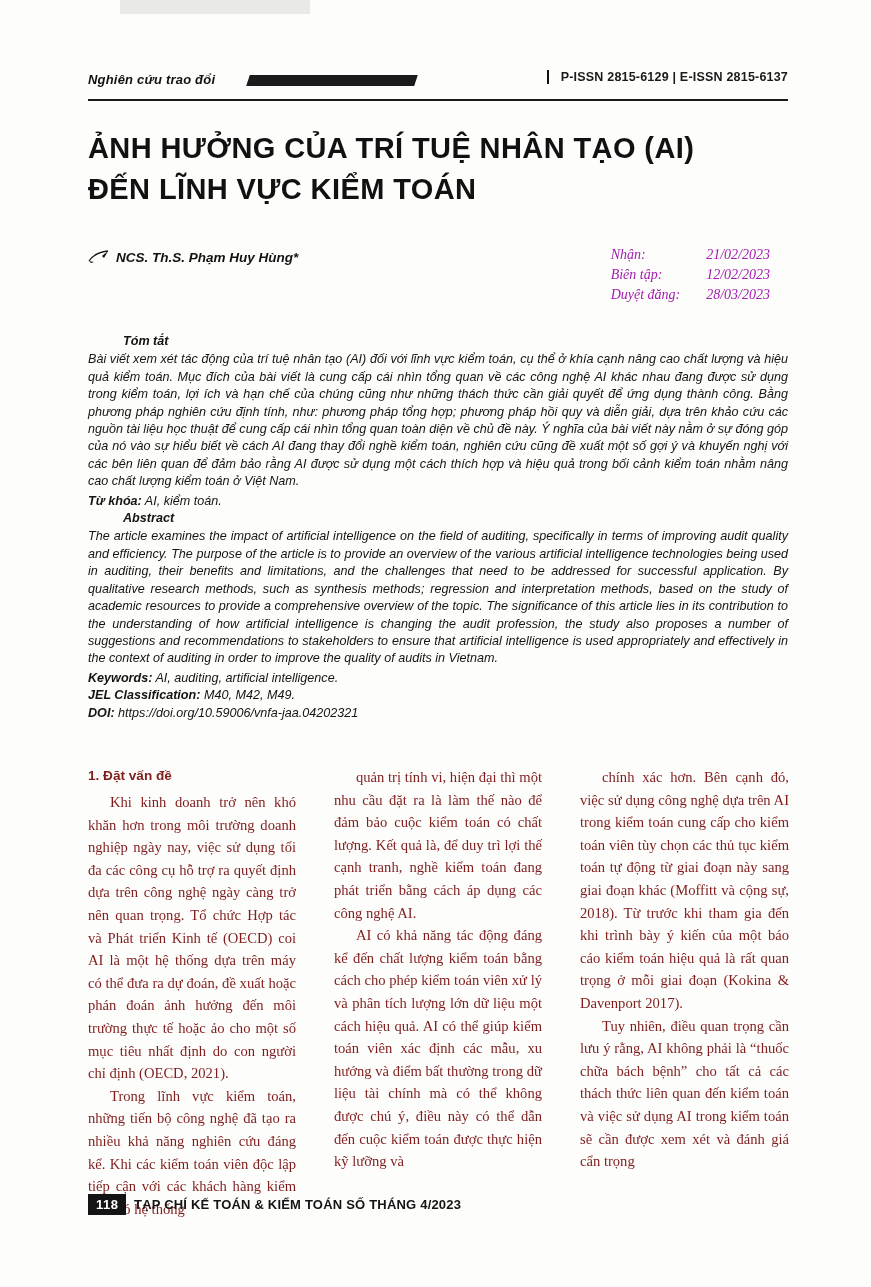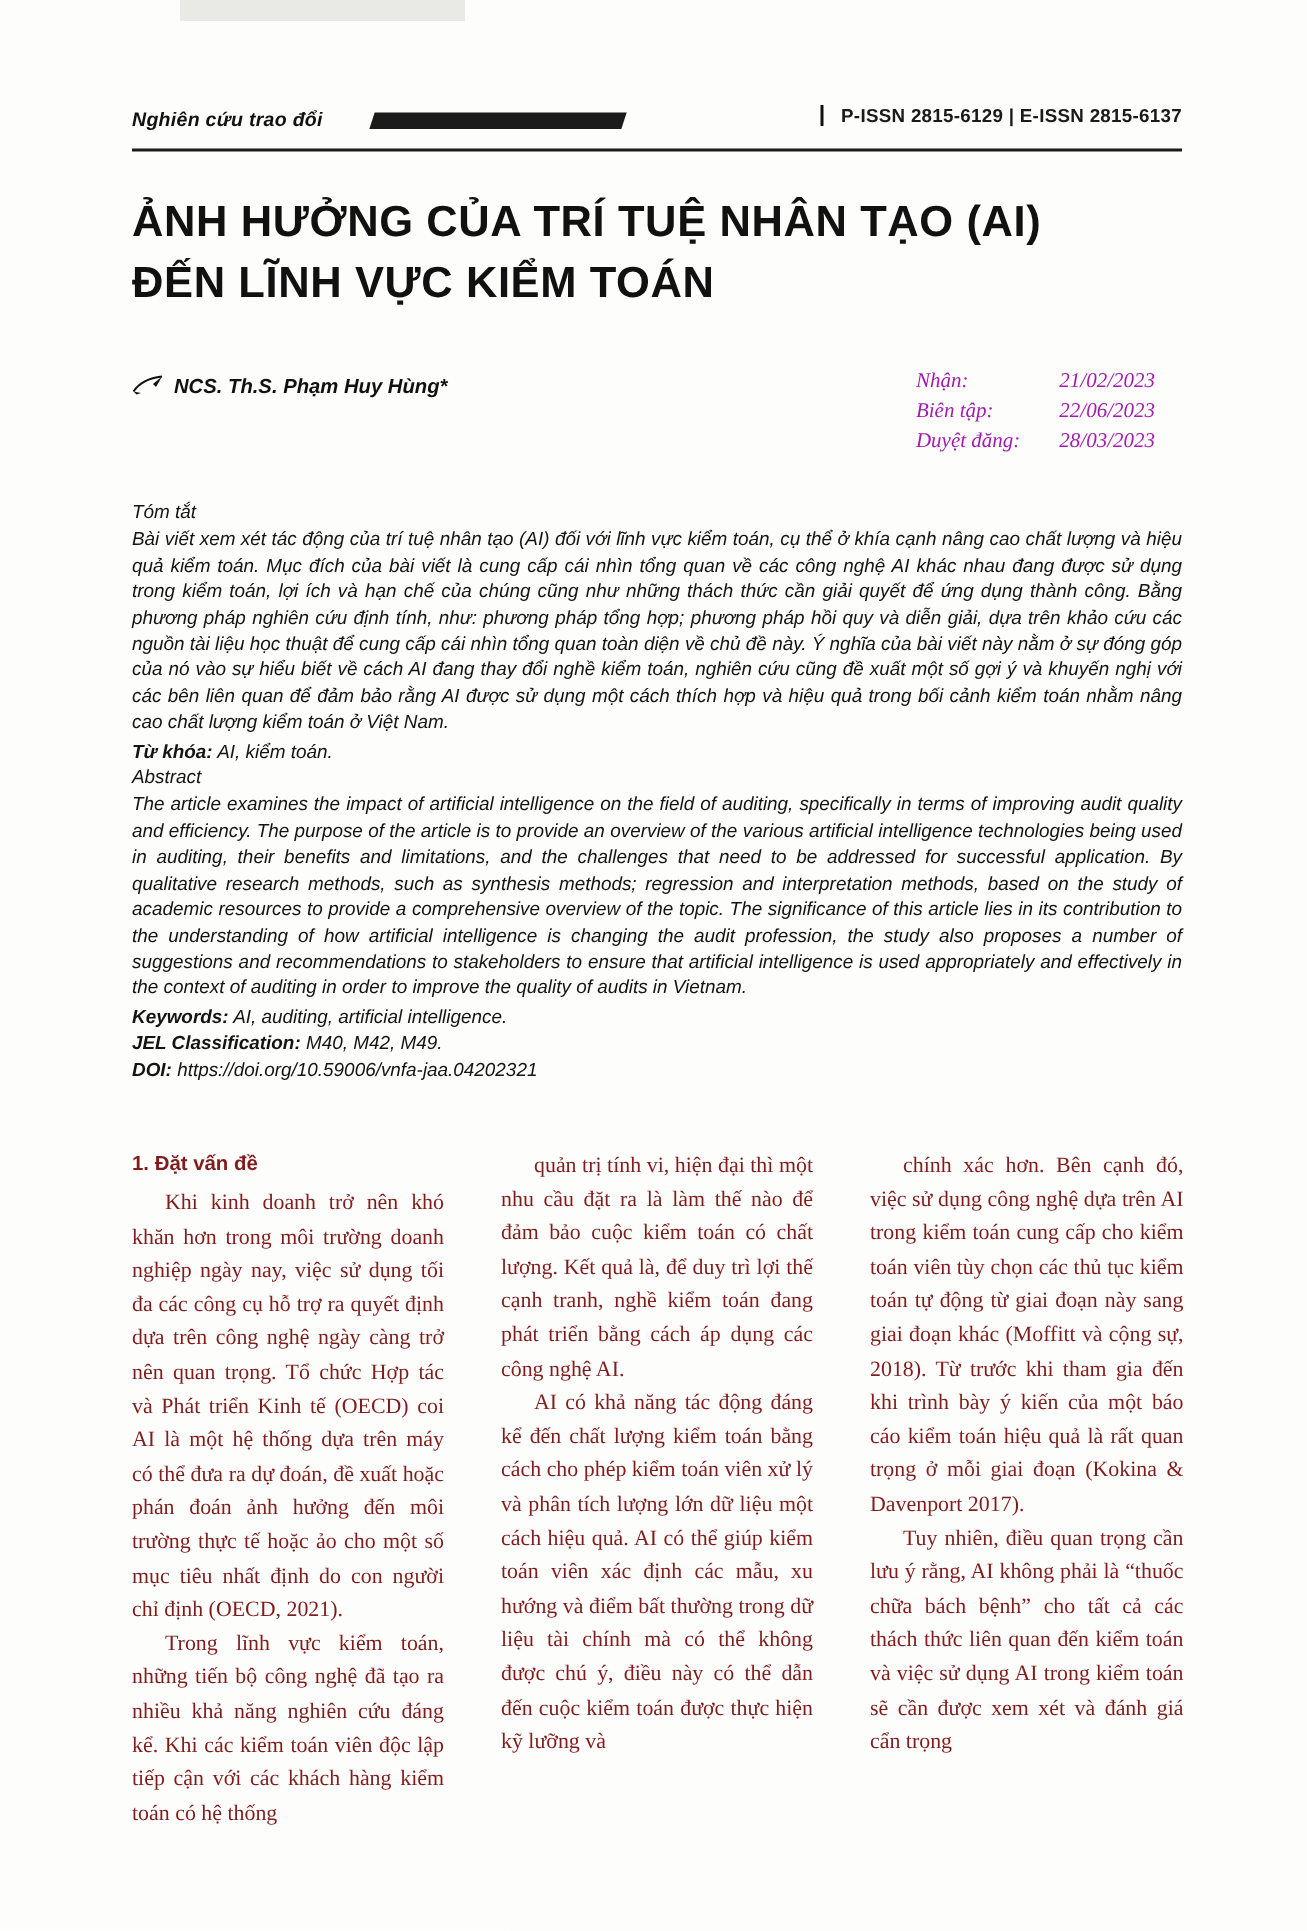--- a/index.html
+++ b/index.html
@@ -141,24 +141,25 @@
     left: 88px;
     width: 700px;
     font-family: "Liberation Sans", sans-serif;
     font-size: 12.6px;
     line-height: 17.4px;
     font-style: italic;
     color: #141414;
     text-align: justify;
   }
   .abs .h {
-    font-weight: normal;
+    font-weight: bold;
     font-style: italic;
     display: block;
     margin-bottom: 1px;
+    margin-left: 35px;
   }
   .abs p { margin: 0 0 0 0; }
   .abs .kw { font-weight: bold; font-style: italic; }
   .abs .sect { margin-top: 2px; }
 
   
   .cols {
     position: absolute;
     top: 766px;
     left: 88px;
@@ -262,21 +263,21 @@
     <div class="author">NCS. Th.S. Phạm Huy Hùng*</div>
     <div class="dates">
       <table>
         <tbody>
             <tr>
           <td class="lbl">Nhận:</td>
           <td class="val">21/02/2023</td>
         </tr>
         <tr>
           <td class="lbl">Biên tập:</td>
-          <td class="val">22/06/2023</td>
+          <td class="val">12/02/2023</td>
         </tr>
         <tr>
           <td class="lbl">Duyệt đăng:</td>
           <td class="val">28/03/2023</td>
         </tr>
       </tbody>
         </table>
     </div>
   </div>
 
@@ -313,14 +314,18 @@
       <p>quản trị tính vi, hiện đại thì một nhu cầu đặt ra là làm thế nào để đảm bảo cuộc kiểm toán có chất lượng. Kết quả là, để duy trì lợi thế cạnh tranh, nghề kiểm toán đang phát triển bằng cách áp dụng các công nghệ AI.</p>
       <p>AI có khả năng tác động đáng kể đến chất lượng kiểm toán bằng cách cho phép kiểm toán viên xử lý và phân tích lượng lớn dữ liệu một cách hiệu quả. AI có thể giúp kiểm toán viên xác định các mẫu, xu hướng và điểm bất thường trong dữ liệu tài chính mà có thể không được chú ý, điều này có thể dẫn đến cuộc kiểm toán được thực hiện kỹ lưỡng và</p>
     </div>
     <div class="col c3">
       <p>chính xác hơn. Bên cạnh đó, việc sử dụng công nghệ dựa trên AI trong kiểm toán cung cấp cho kiểm toán viên tùy chọn các thủ tục kiểm toán tự động từ giai đoạn này sang giai đoạn khác (Moffitt và cộng sự, 2018). Từ trước khi tham gia đến khi trình bày ý kiến của một báo cáo kiểm toán hiệu quả là rất quan trọng ở mỗi giai đoạn (Kokina &amp; Davenport 2017).</p>
       <p>Tuy nhiên, điều quan trọng cần lưu ý rằng, AI không phải là “thuốc chữa bách bệnh” cho tất cả các thách thức liên quan đến kiểm toán và việc sử dụng AI trong kiểm toán sẽ cần được xem xét và đánh giá cẩn trọng</p>
     </div>
   </div>
 
 
+  <div class="footer">
+    <span class="page-num">118</span>
+    <span class="footer-text">TẠP CHÍ KẾ TOÁN &amp; KIỂM TOÁN SỐ THÁNG 4/2023</span>
+  </div>
 
 </div>
 
 </body></html>

